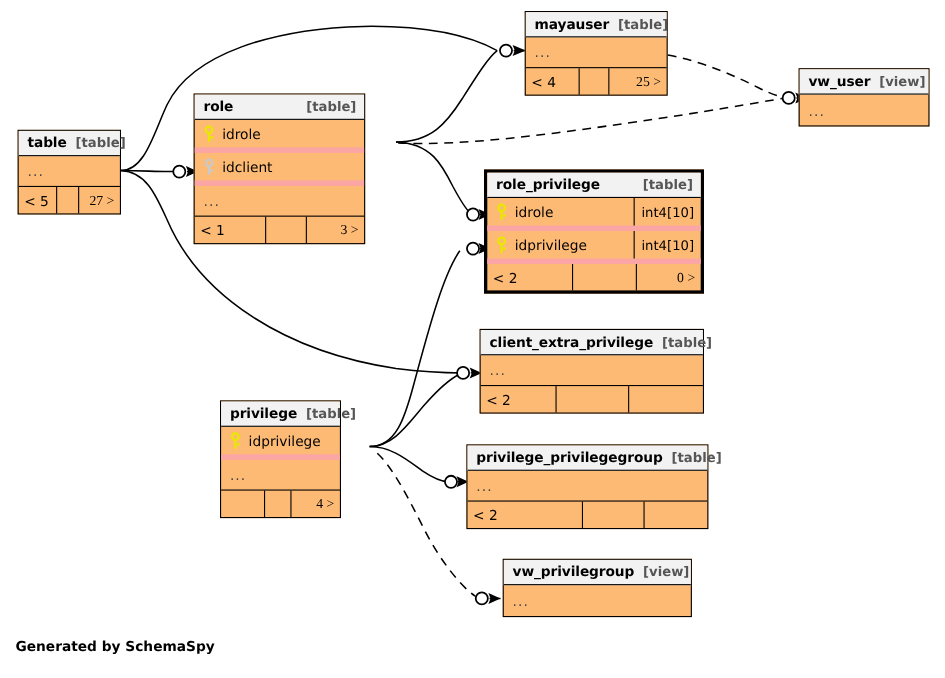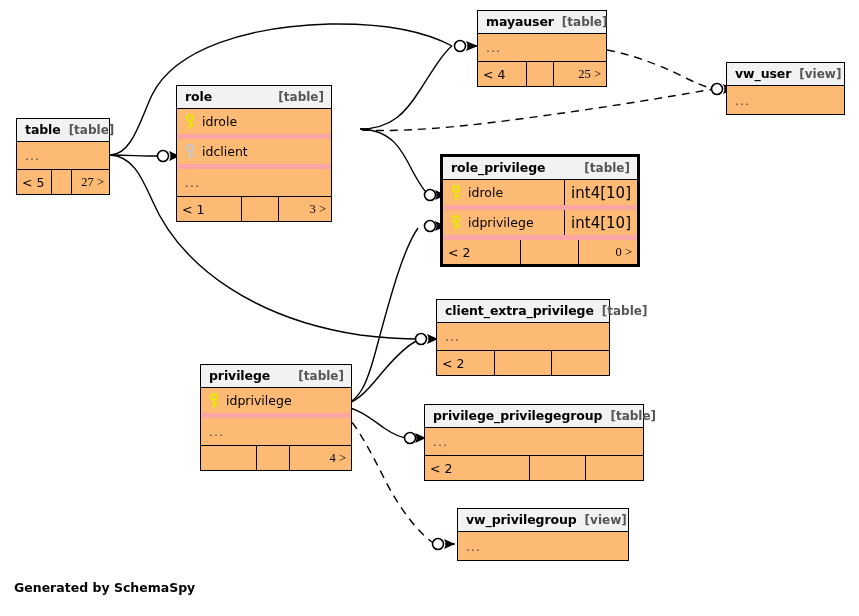--- a/index.html
+++ b/index.html
@@ -77,21 +77,21 @@
     flex: 1 1 auto;
     padding-left: 6px;
   }
   .node .row .coltype {
     flex: 0 0 auto;
     border-left: 1px solid #000000;
     height: 100%;
     display: flex;
     align-items: center;
     padding: 0 6px;
-    font-size: 15px;
+    font-size: 12px;
   }
   .node .ellip {
     box-sizing: border-box;
     height: 28px;
     border-bottom: 1px solid #000000;
     display: flex;
     align-items: center;
     padding-left: 8px;
     font-size: 12.5px;
     color: #444444;
@@ -320,34 +320,34 @@
       <span class="colname">idprivilege</span>
       <span class="coltype">int4[10]</span>
     </div>
     <div class="foot">
       <span class="cell l" style="width:40%">&lt; 2</span>
       <span class="cell l" style="width:30%"></span>
       <span class="cell r" style="width:30%">0 &gt;</span>
     </div>
   </div>
 
-  <div class="node" style="left:436px; top:299px; width:174px;">
+  <div class="node" style="left:436px; top:299px; width:204px;">
     <div class="hdr">
       <span class="tname">client_extra_privilege</span>
       <span class="ttype">[table]</span>
     </div>
     <div class="ellip">...</div>
     <div class="foot">
       <span class="cell l" style="width:34%">&lt; 2</span>
       <span class="cell l" style="width:33%"></span>
       <span class="cell r" style="width:33%"></span>
     </div>
   </div>
 
-  <div class="node" style="left:200px; top:364px; width:152px;">
+  <div class="node" style="left:200px; top:364px; width:110px;">
     <div class="hdr">
       <span class="tname">privilege</span>
       <span class="ttype">[table]</span>
     </div>
     <div class="row">
       <span class="keyicon pk">
         <span class="kcirc"></span>
           <span class="kstem"></span>
           <span class="ktooth"></span>
       </span>

